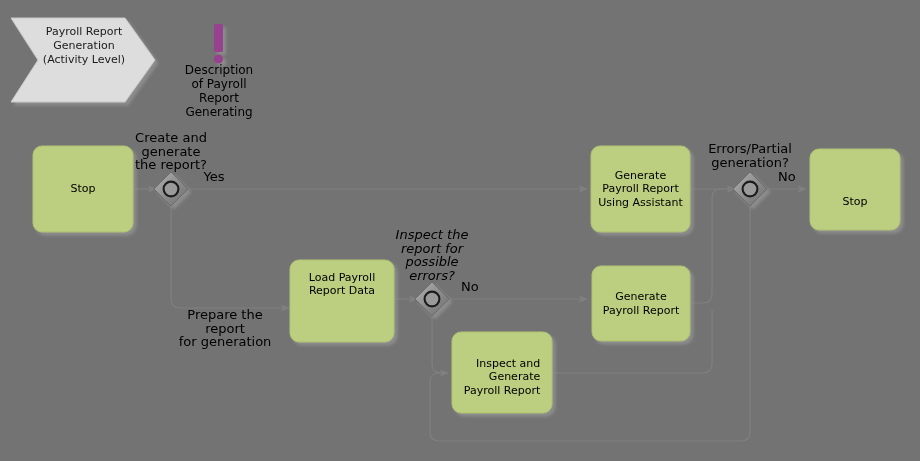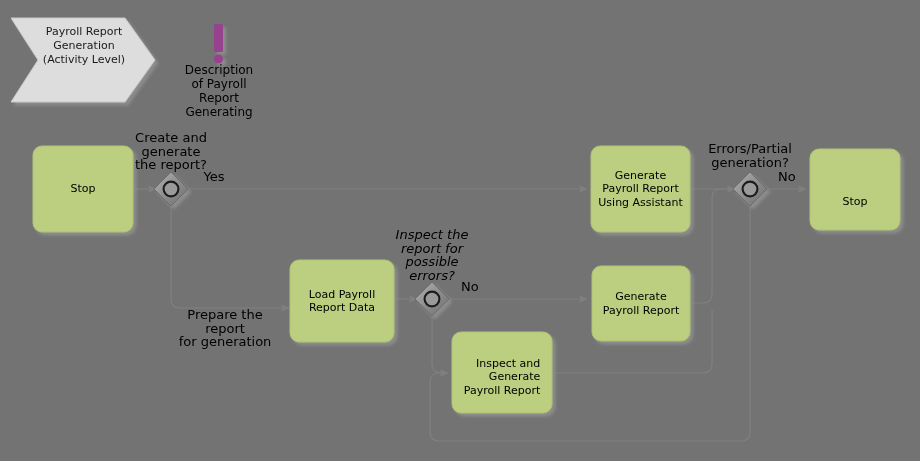--- a/index.html
+++ b/index.html
@@ -153,21 +153,21 @@
 Generation
 (Activity Level)</div>
 
   <div class="note-label" style="left:173px; top:63px; width:92px;">Description
 of Payroll
 Report
 Generating</div>
 
   <div class="node-label" style="left:33px; top:146px; width:100px; height:86px;">Stop</div>
 
-  <div class="node-label" style="left:290px; top:260px; width:104px; height:82px;">Load Payroll
+  <div class="node-label" style="left:290px; top:243px; width:104px; height:82px;">Load Payroll
 Report Data</div>
 
   <div class="node-label" style="left:591px; top:146px; width:99px; height:86px;">Generate
 Payroll Report
 Using Assistant</div>
 
   <div class="node-label" style="left:592px; top:266px; width:98px; height:75px;">Generate
 Payroll Report</div>
 
   <div class="node-label" style="left:452px; top:332px; width:100px; height:90px;text-align:right;">Inspect and

